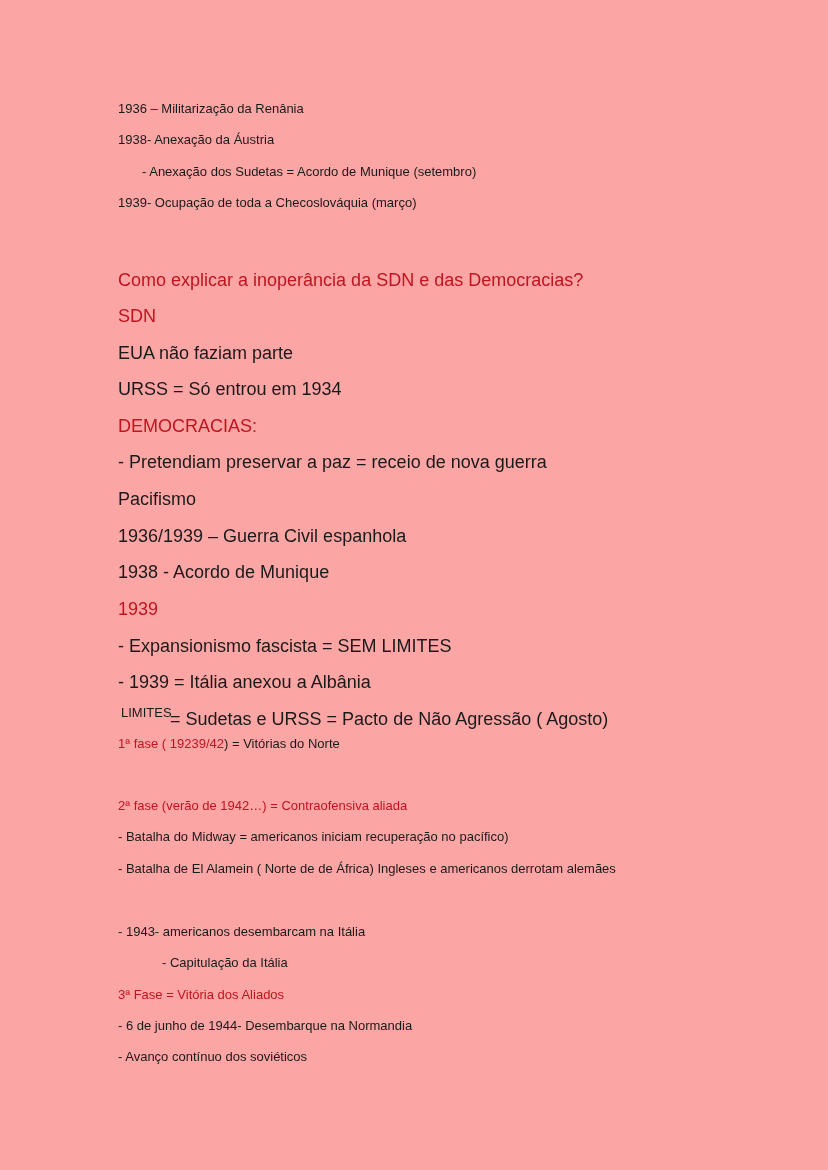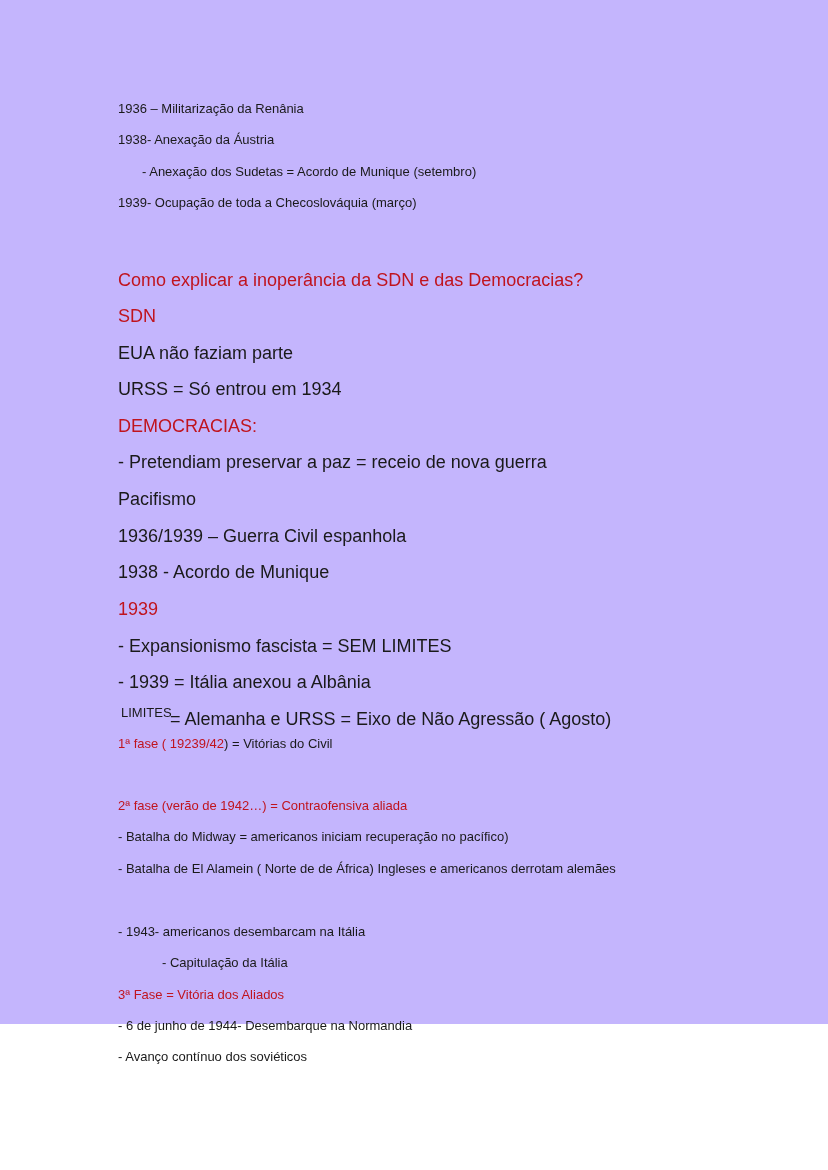--- a/index.html
+++ b/index.html
@@ -11,22 +11,22 @@
       width: 828px;
       height: 1170px;
       position: relative;
       overflow: hidden;
       font-family: "Liberation Sans", "DejaVu Sans", sans-serif;
       color: #1a1a1a;
     }
     .page {
       position: absolute;
       left: 0; top: 0;
-      width: 828px; height: 1024px;
-      background: #c4b5fd;
+      width: 828px; height: 1170px;
+      background: #fca5a5;
     }
     .line {
       position: absolute;
       left: 118px;
       white-space: nowrap;
       line-height: 1;
     }
     .sm { font-size: 13px; }
     .lg { font-size: 18px; margin-top: 42px; }
     .red { color: #c0141e; }
@@ -46,25 +46,25 @@
   <div class="line lg blk" style="top:302px"> EUA não faziam parte</div>
   <div class="line lg blk" style="top:338px">URSS = Só entrou em 1934</div>
   <div class="line lg red" style="top:375px">DEMOCRACIAS:</div>
   <div class="line lg blk" style="top:411px">- Pretendiam preservar a paz = receio de nova guerra</div>
   <div class="line lg blk" style="top:448px">Pacifismo</div>
   <div class="line lg blk" style="top:485px">1936/1939 – Guerra Civil espanhola</div>
   <div class="line lg blk" style="top:521px">1938 - Acordo de Munique</div>
   <div class="line lg red" style="top:558px">1939</div>
   <div class="line lg blk" style="top:595px">- Expansionismo fascista = SEM LIMITES</div>
   <div class="line lg blk" style="top:631px">- 1939 = Itália anexou a Albânia</div>
-  <div class="line lg blk" style="top:668px; left:170px">= Alemanha e URSS = Eixo de Não Agressão ( Agosto)</div>
+  <div class="line lg blk" style="top:668px; left:170px">= Sudetas e URSS = Pacto de Não Agressão ( Agosto)</div>
 
   <div class="line sm blk" style="top:706px; left:121px">LIMITES</div>
   <div class="line sm" style="top:737px">
-    <span class="red">1ª fase ( 19239/42</span><span class="blk">) = Vitórias do Civil</span>
+    <span class="red">1ª fase ( 19239/42</span><span class="blk">) = Vitórias do Norte</span>
   </div>
 
   <div class="line sm red" style="top:799px">2ª fase (verão de 1942…) = Contraofensiva aliada</div>
   <div class="line sm blk" style="top:830px">- Batalha do Midway = americanos iniciam recuperação no pacífico)</div>
   <div class="line sm blk" style="top:862px">- Batalha de El Alamein  ( Norte de de África) Ingleses e americanos derrotam alemães</div>
   <div class="line sm blk" style="top:925px">- 1943- americanos desembarcam na Itália</div>
   <div class="line sm blk" style="top:956px; left:162px">-  Capitulação da Itália</div>
   <div class="line sm red" style="top:988px">3ª Fase = Vitória dos Aliados</div>
   <div class="line sm blk" style="top:1019px"> - 6 de junho de 1944- Desembarque na Normandia</div>
   <div class="line sm blk" style="top:1050px">- Avanço contínuo dos soviéticos</div>

